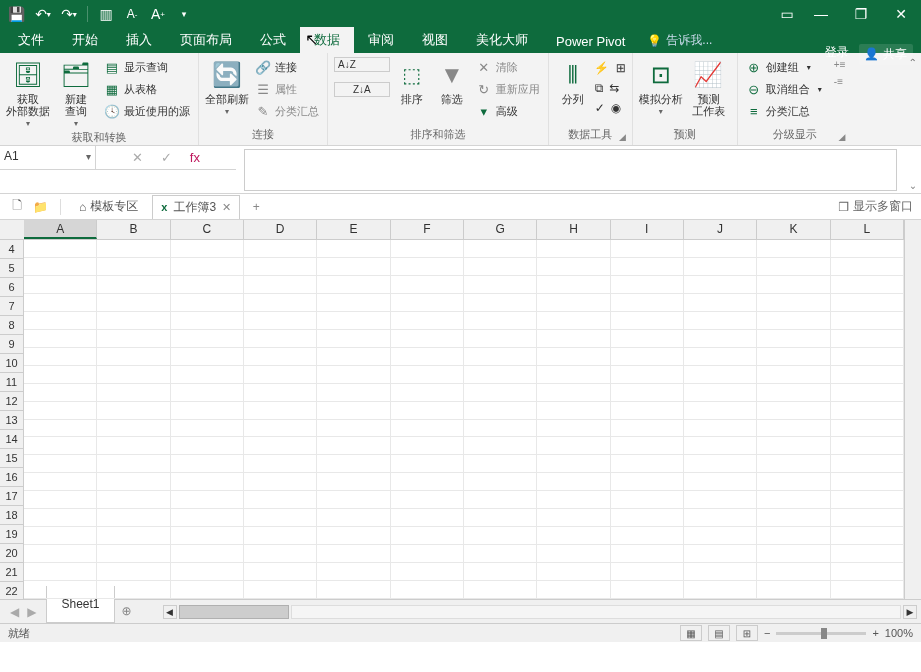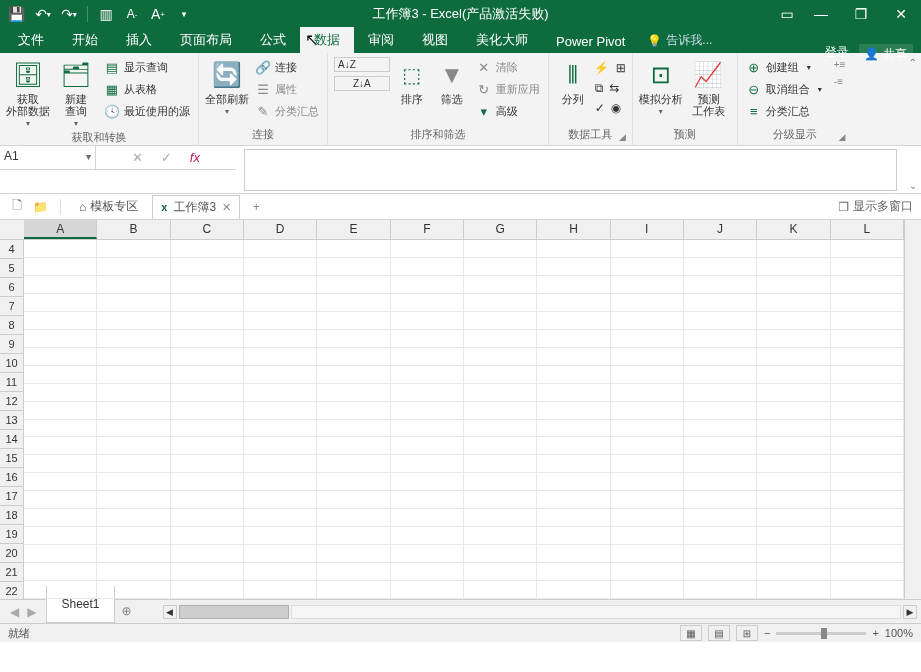--- a/index.html
+++ b/index.html
@@ -97,21 +97,20 @@
   <div class="qat">
     <div class="ico">💾</div>
     <div class="ico">↶<span style="font-size:8px">▾</span></div>
     <div class="ico">↷<span style="font-size:8px">▾</span></div>
     <div class="sep"></div>
     <div class="ico">▥</div>
     <div class="ico" style="font-size:12px">A<sup style="font-size:8px">-</sup></div>
     <div class="ico" style="font-size:14px">A<sup style="font-size:8px">+</sup></div>
     <div class="ico" style="font-size:9px">▾</div>
   </div>
-  <div class="title-center">工作簿3 - Excel(产品激活失败)</div>
   <div class="win-ctrls">
     <div class="wico">▭</div>
     <div class="wbtn">—</div>
     <div class="wbtn">❐</div>
     <div class="wbtn">✕</div>
   </div>
 </div>
 
 <div class="tabs">
   <div class="tab file">文件</div>
@@ -188,21 +187,21 @@
             <span class="sicon gray">✎</span>
             <span class="gray">分类汇总</span>
           </div>
       </div>
     </div>
     <div class="group-label">连接</div>
   </div>
 
   <div class="group">
     <div class="group-body">
-      <div class="smallstack" style="gap:2px">
+      <div class="smallstack" style="gap:8px">
         <div class="smallbtn" style="border:1px solid #ccc;padding:1px 3px;font-size:10px">A↓Z</div>
         <div class="smallbtn" style="border:1px solid #ccc;padding:1px 18px;font-size:10px;margin-top:2px">Z↓A</div>
       </div>
       <div class="bigbtn" style="width:36px">
         <div class="bicon" style="font-size:20px">⬚</div>
         <div class="blabel">排序</div>
       </div>
       <div class="bigbtn" style="width:36px">
         <div class="bicon" style="color:#888">▼</div>
         <div class="blabel">筛选</div>
@@ -298,21 +297,21 @@
 <div style="display:flex;height:48px;border-bottom:1px solid #d4d4d4">
   <div style="width:240px;display:flex;flex-direction:row">
     <div style="display:flex;height:24px">
       <div class="namebox">
         <span>A1</span>
         <span class="dd">▾</span>
       </div>
       <div class="fxbtns" style="border-bottom:1px solid #d4d4d4">
         <span style="cursor:pointer">✕</span>
         <span style="cursor:pointer">✓</span>
-        <span style="cursor:pointer;font-style:italic;color:#be185d">fx</span>
+        <span style="cursor:pointer;color:#be185d">fx</span>
       </div>
     </div>
     <div style="flex:1"></div>
   </div>
   <div style="flex:1;padding:2px 4px">
     <div class="fxinput" style="height:42px"></div>
   </div>
   <div style="width:16px;display:flex;align-items:flex-end;justify-content:center;color:#888;font-size:10px;padding-bottom:2px">
       <span style="cursor:pointer">⌄</span>
     </div>

